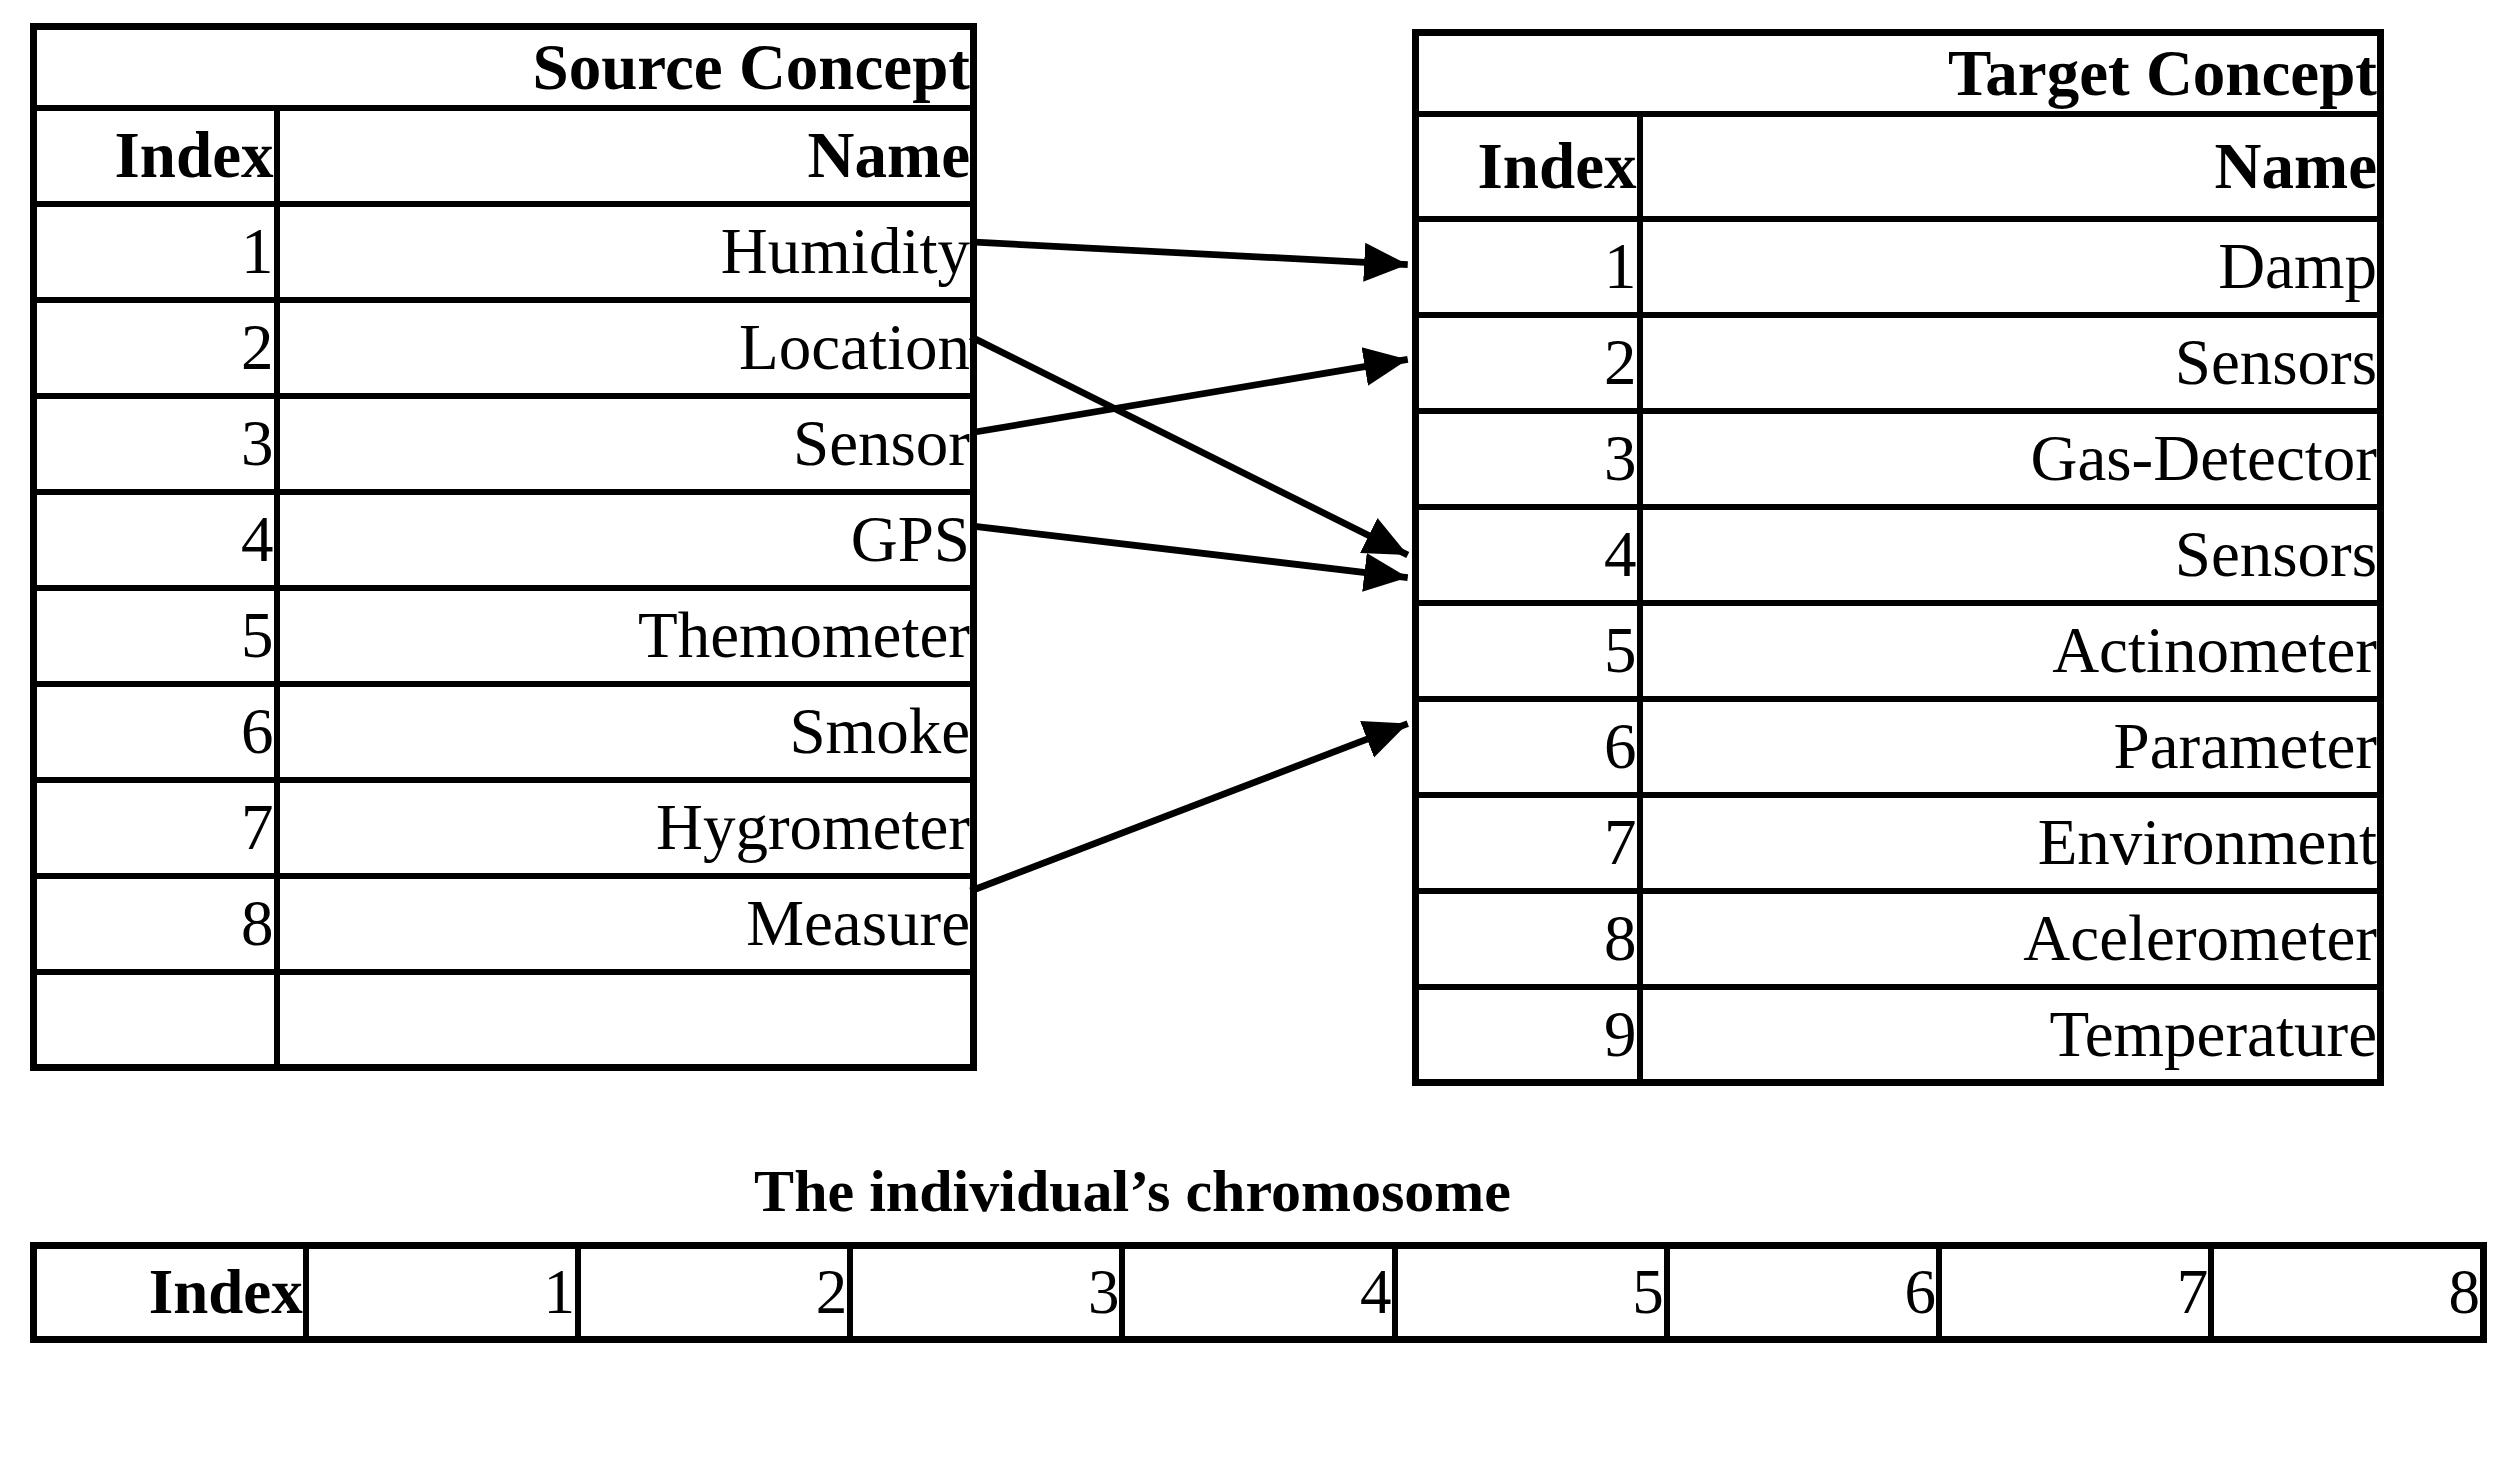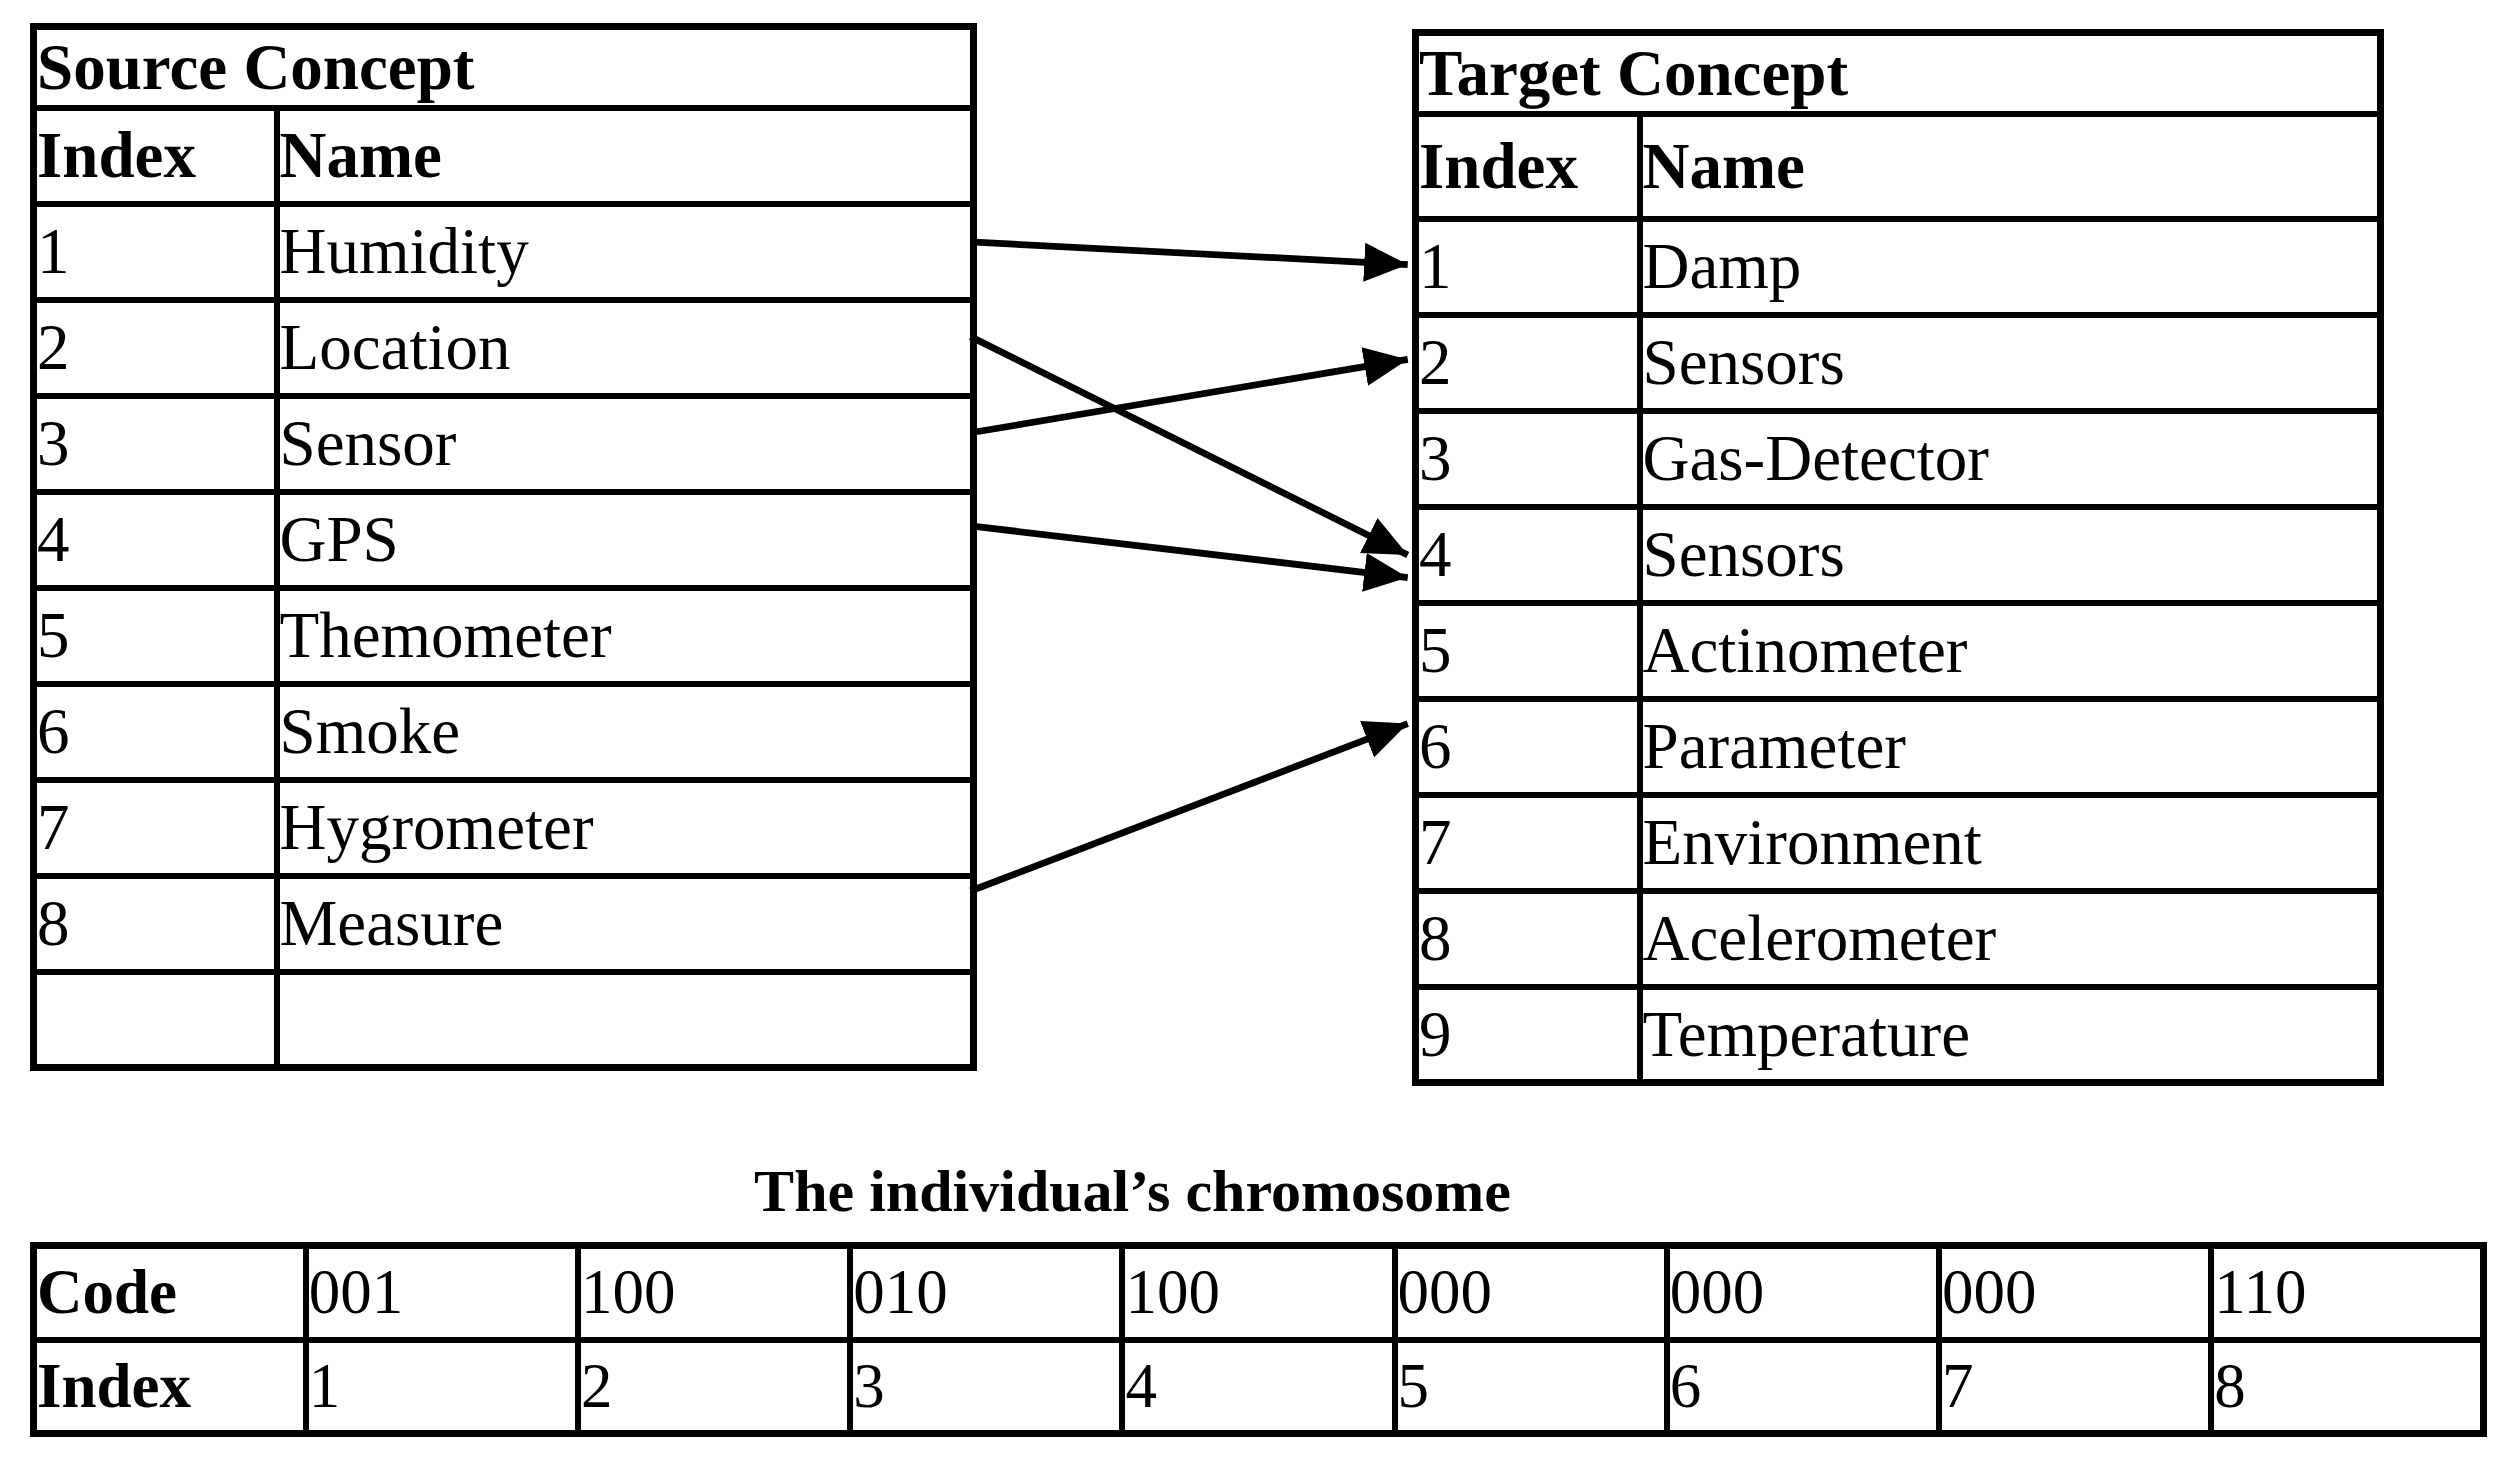--- a/index.html
+++ b/index.html
@@ -1,20 +1,20 @@
 <!DOCTYPE html>
 <html style="font-size:12px"><head>
 <meta charset="utf-8">
 <style>
   html,body{margin:0;padding:0;background:#ffffff;}
   body{font-family:"Liberation Serif","DejaVu Serif",serif;color:#000;}
   .canvas{position:relative;width:2512px;height:1459px;background:#ffffff;overflow:hidden;}
 
   .tbl{position:absolute;border-collapse:collapse;table-layout:fixed;font-size:65px;border:7.5px solid #000;background:#fff;}
-  .tbl td{border:6px solid #000;text-align:left;vertical-align:middle;padding:0;overflow:hidden;white-space:nowrap;margin-top:8px;}
+  .tbl td{border:6px solid #000;text-align:right;vertical-align:middle;padding:0;overflow:hidden;white-space:nowrap;margin-top:8px;}
   .b{font-weight:bold;}
 
   .src{left:30px;top:22.5px;width:941px;}
   .src tr.rt{height:74px;}
   .src tr.rh{height:96px;}
   .src tbody tr{height:96px;}
 
   .tgt{left:1412px;top:28.5px;width:965px;font-family:Liberation Serif, serif;}
   .tgt tr.rt{height:75px;}
   .tgt tr.rh{height:105px;}
@@ -139,31 +139,20 @@
           <td>9</td>
           <td>Temperature</td>
         </tr>
       </tbody>
   </table>
 
   <div class="chromo-title">The individual’s chromosome</div>
 
   <table class="tbl chromo">
     <tbody>
-      <tr id="chromo-code-row">
-        <td class="b">Code</td>
-      <td>001</td>
-          <td>100</td>
-          <td>010</td>
-          <td>100</td>
-          <td>000</td>
-          <td>000</td>
-          <td>000</td>
-          <td>110</td>
-        </tr>
       <tr id="chromo-index-row">
         <td class="b">Index</td>
       <td>1</td>
           <td>2</td>
           <td>3</td>
           <td>4</td>
           <td>5</td>
           <td>6</td>
           <td>7</td>
           <td>8</td>

